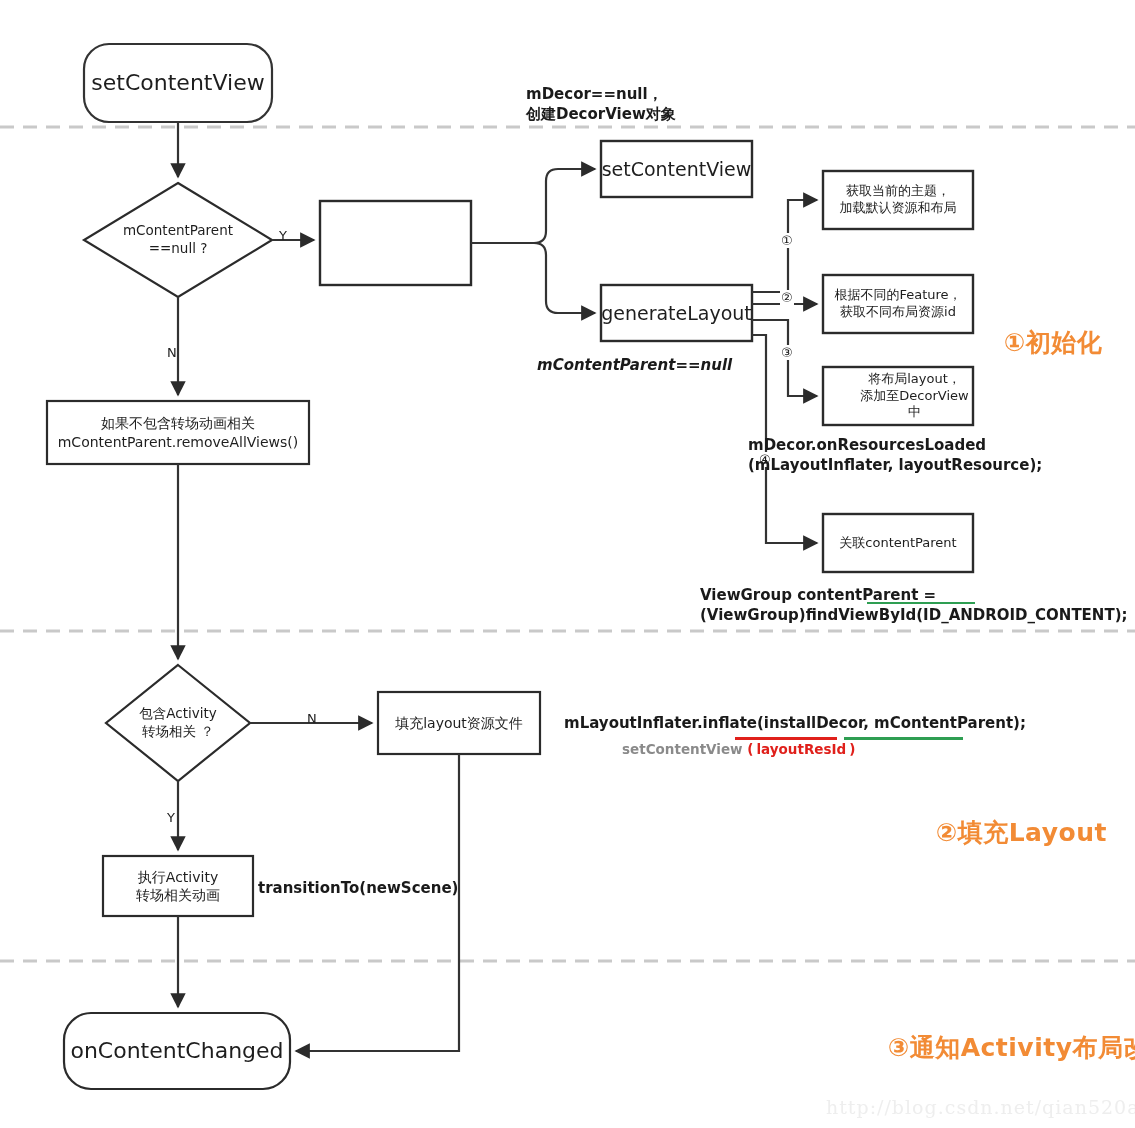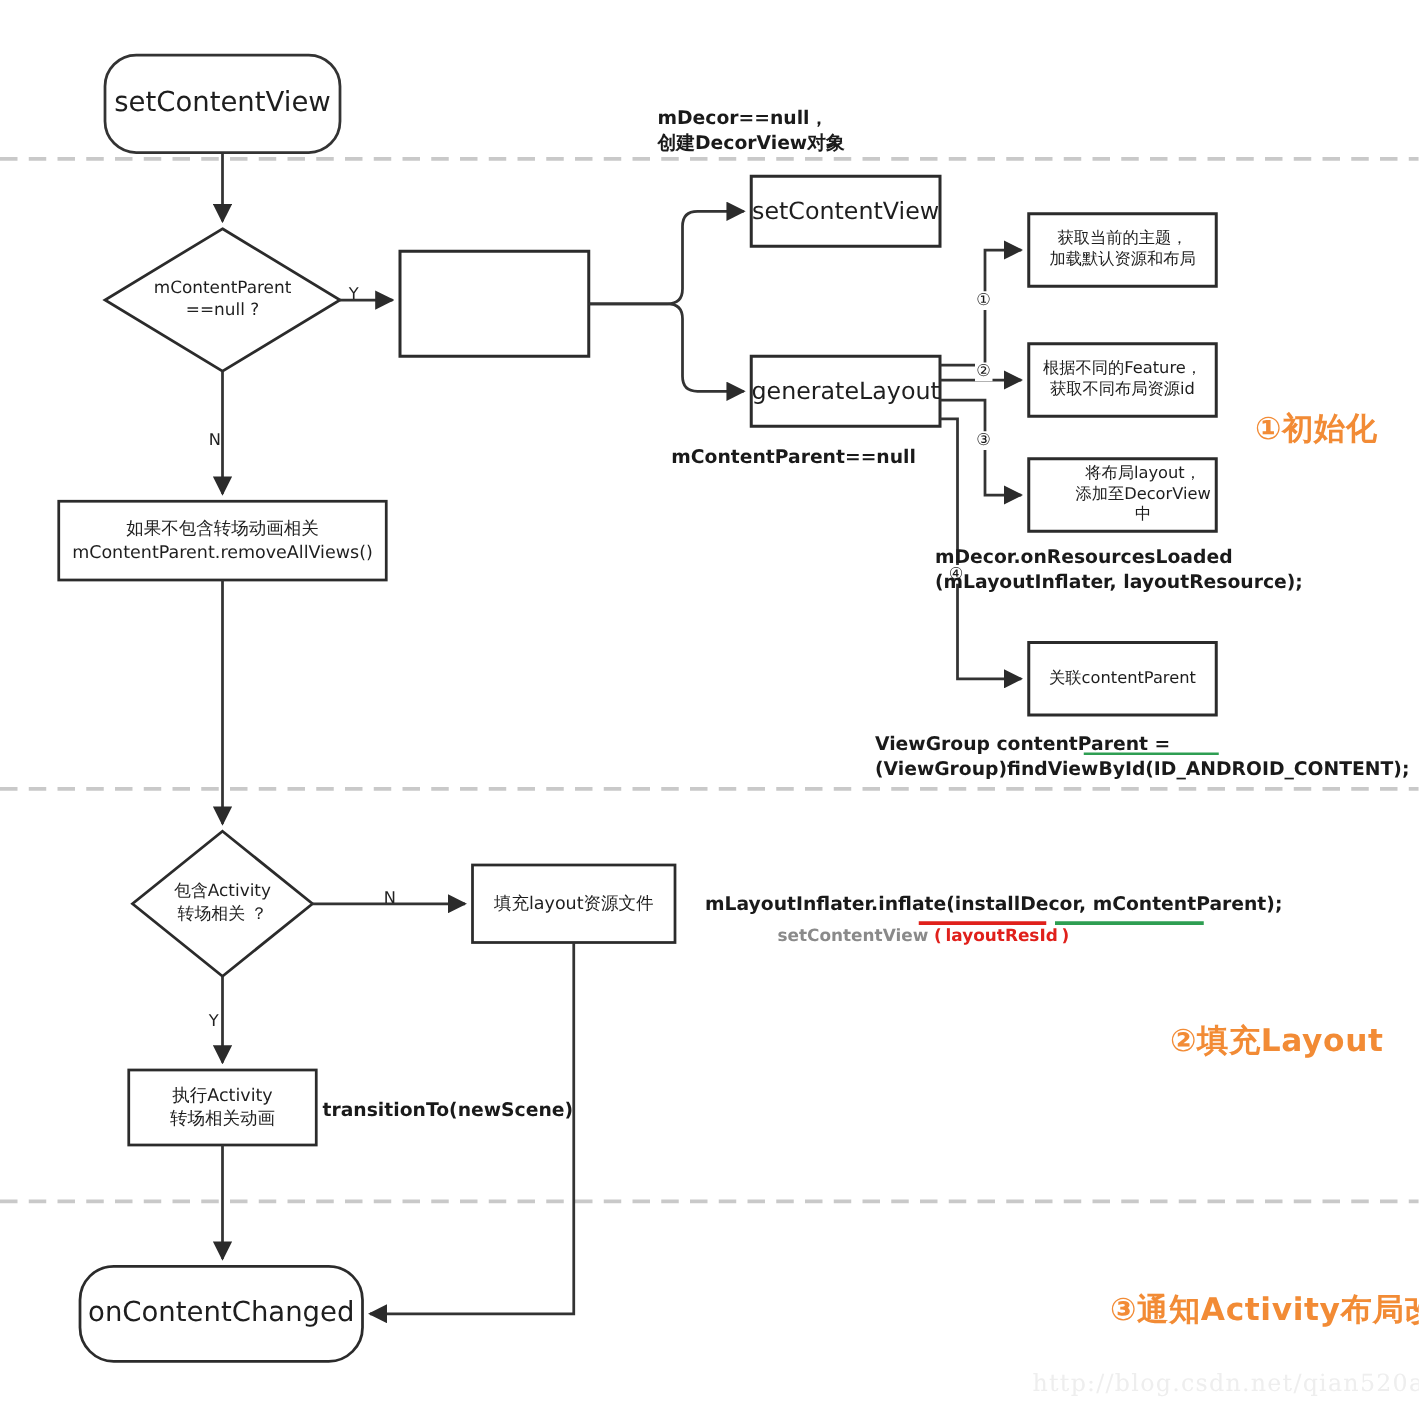--- a/index.html
+++ b/index.html
@@ -210,21 +210,21 @@
   <div class="edge-label" style="left:167px; top:810px;">Y</div>
 
   <div class="circnum" style="left:780px; top:233px;">①</div>
   <div class="circnum" style="left:780px; top:290px;">②</div>
   <div class="circnum" style="left:780px; top:345px;">③</div>
   <div class="circnum" style="left:758px; top:452px;">④</div>
 
   <div class="annot" style="left:526px; top:84px; width:300px;">mDecor==null，
 创建DecorView对象</div>
 
-  <div class="annot left" style="left:537px; top:355px;">mContentParent==null</div>
+  <div class="annot left" style="left:537px; top:355px;font-style:italic;">mContentParent==null</div>
 
   <div class="annot" style="left:748px; top:435px; width:340px;">mDecor.onResourcesLoaded
 (mLayoutInflater, layoutResource);</div>
 
   <div class="annot" style="left:700px; top:585px; width:400px;">ViewGroup contentParent =
 (ViewGroup)findViewById(ID_ANDROID_CONTENT);</div>
   <div class="ul-green-small" style="left:867px; top:602px; width:108px;"></div>
 
   <div class="annot left" style="left:258px; top:878px;">transitionTo(newScene)</div>
 

